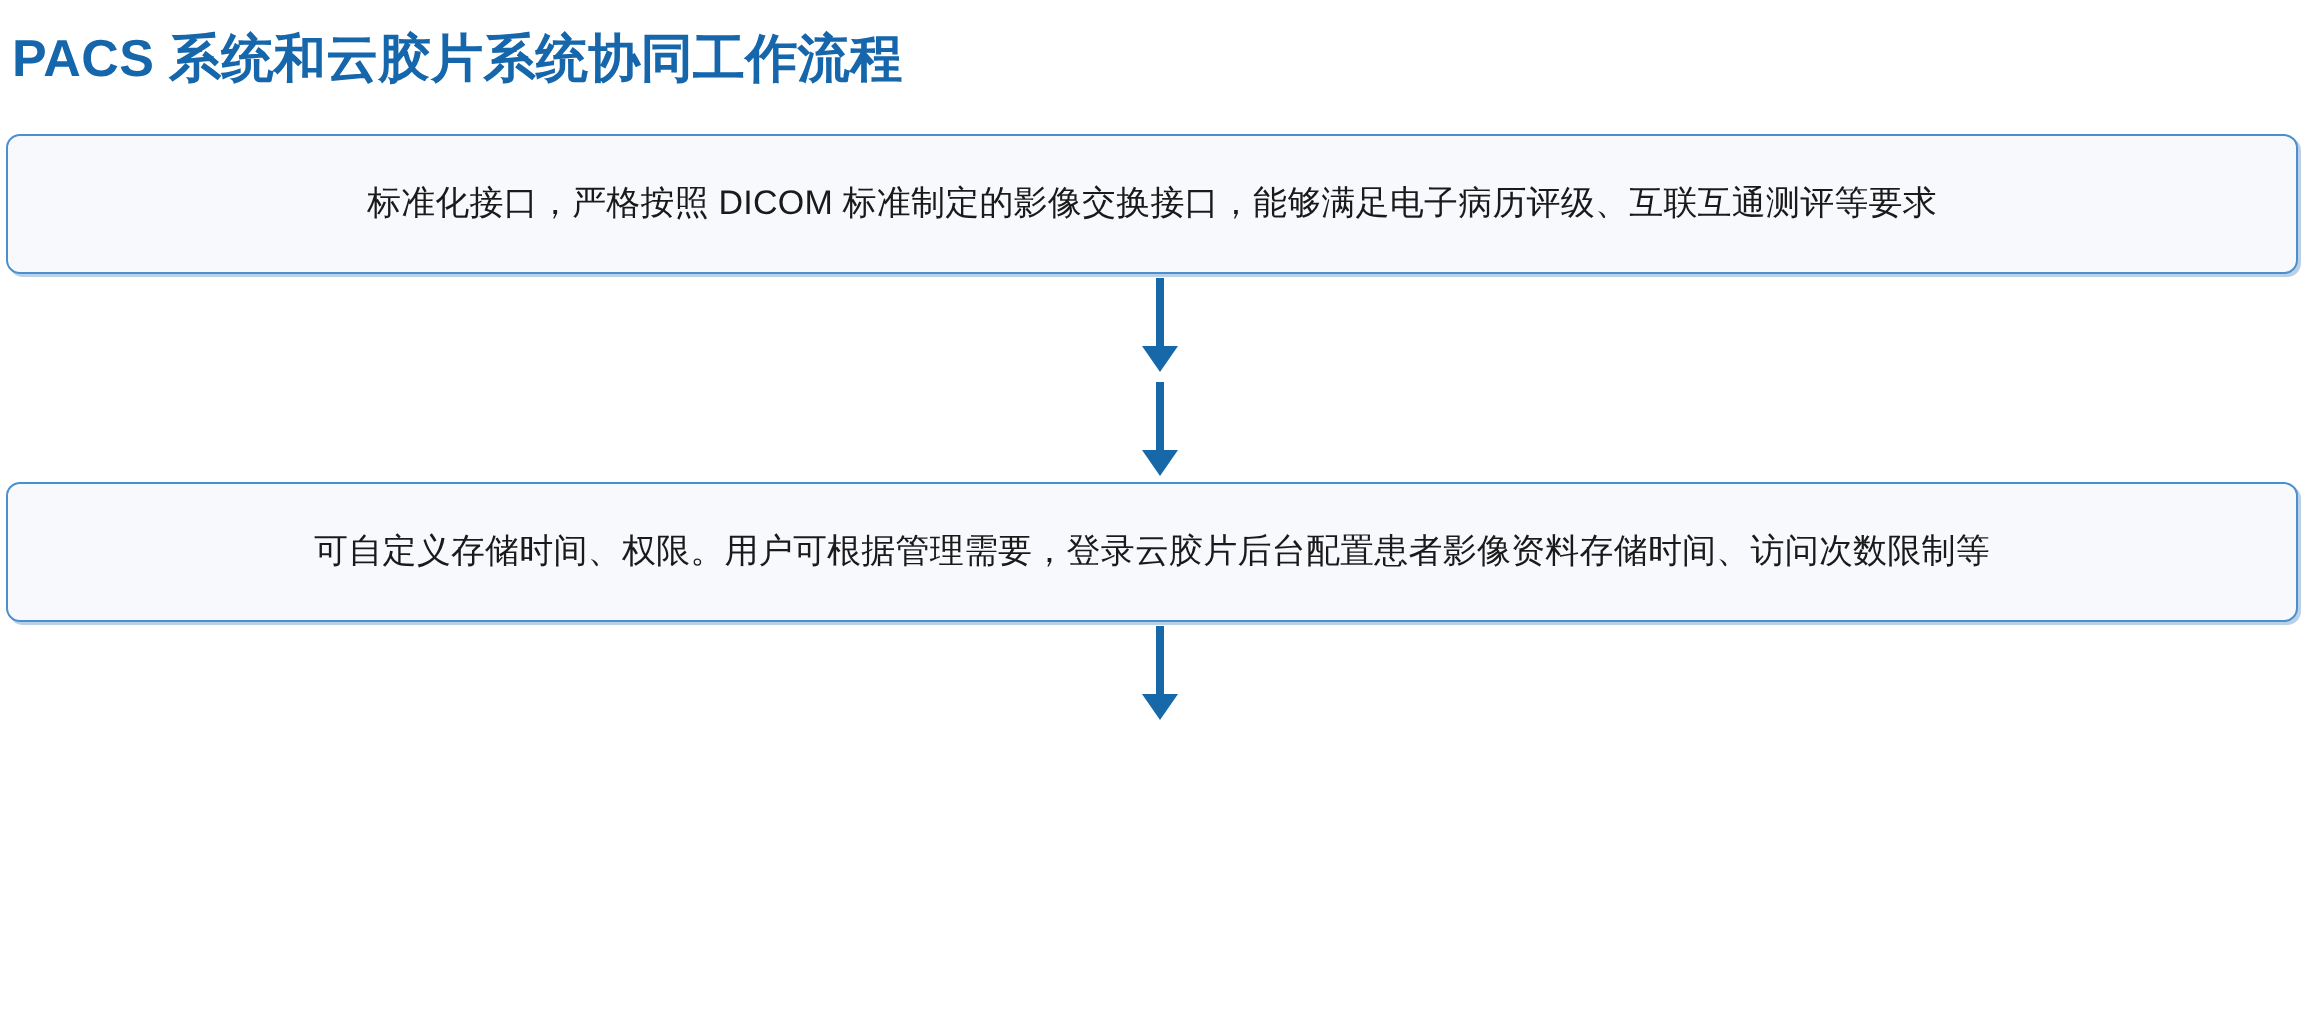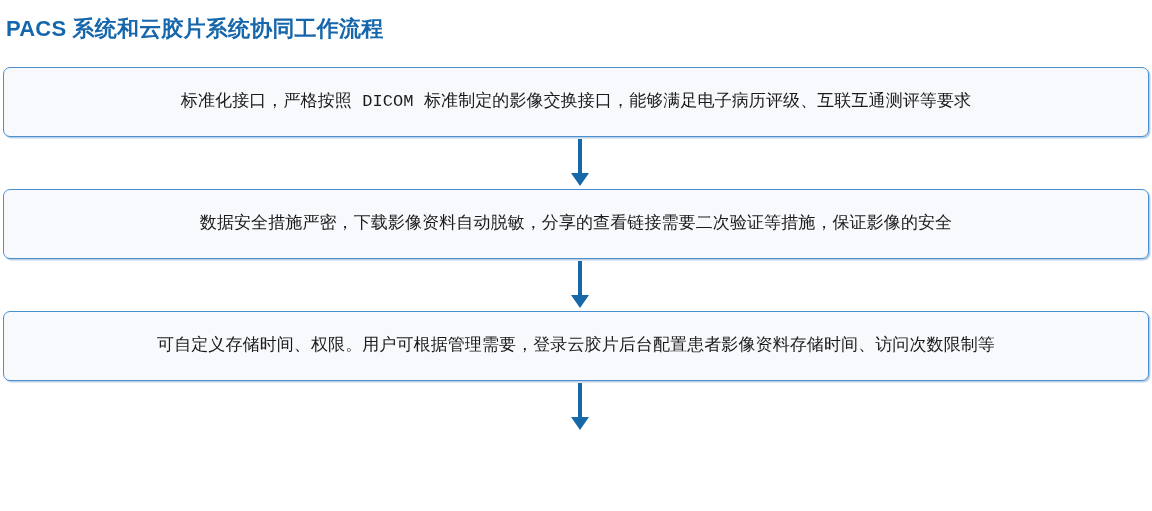--- a/index.html
+++ b/index.html
@@ -20,21 +20,21 @@
     width: 1152px;
     height: 511px;
     background: #ffffff;
   }
 
   
   .title {
     position: absolute;
     left: 6px;
     top: 12px;
-    font-size: 22px;
+    font-size: 26px;
     font-weight: bold;
     color: #1566ab;
     letter-spacing: 0.2px;
     white-space: nowrap;
     line-height: 34px;
   }
 
   
   .flow {
     position: absolute;
@@ -64,21 +64,20 @@
   .step-box.b4 { height: 67px; }
 
   .step-text {
     font-size: 17px;
     color: #1a1a1a;
     line-height: 26px;
     text-align: left;
     white-space: nowrap;
     padding: 0 4px;
     letter-spacing: 0.1px;
-    font-family: Liberation Mono, monospace;
   }
 
   
   .connector {
     position: relative;
     height: 52px;
     width: 1152px;
   }
 
   .arrow {
@@ -122,23 +121,20 @@
       <div class="step-text">标准化接口，严格按照 DICOM 标准制定的影像交换接口，能够满足电子病历评级、互联互通测评等要求</div>
     </div>
 
     <div class="connector">
       <div class="arrow">
         <div class="arrow-shaft"></div>
         <div class="arrow-head"></div>
       </div>
     </div>
 
-    <div class="step-box b2">
-      <div class="step-text">数据安全措施严密，下载影像资料自动脱敏，分享的查看链接需要二次验证等措施，保证影像的安全</div>
-    </div>
 
     <div class="connector">
       <div class="arrow">
         <div class="arrow-shaft"></div>
         <div class="arrow-head"></div>
       </div>
     </div>
 
     <div class="step-box b3">
       <div class="step-text">可自定义存储时间、权限。用户可根据管理需要，登录云胶片后台配置患者影像资料存储时间、访问次数限制等</div>

